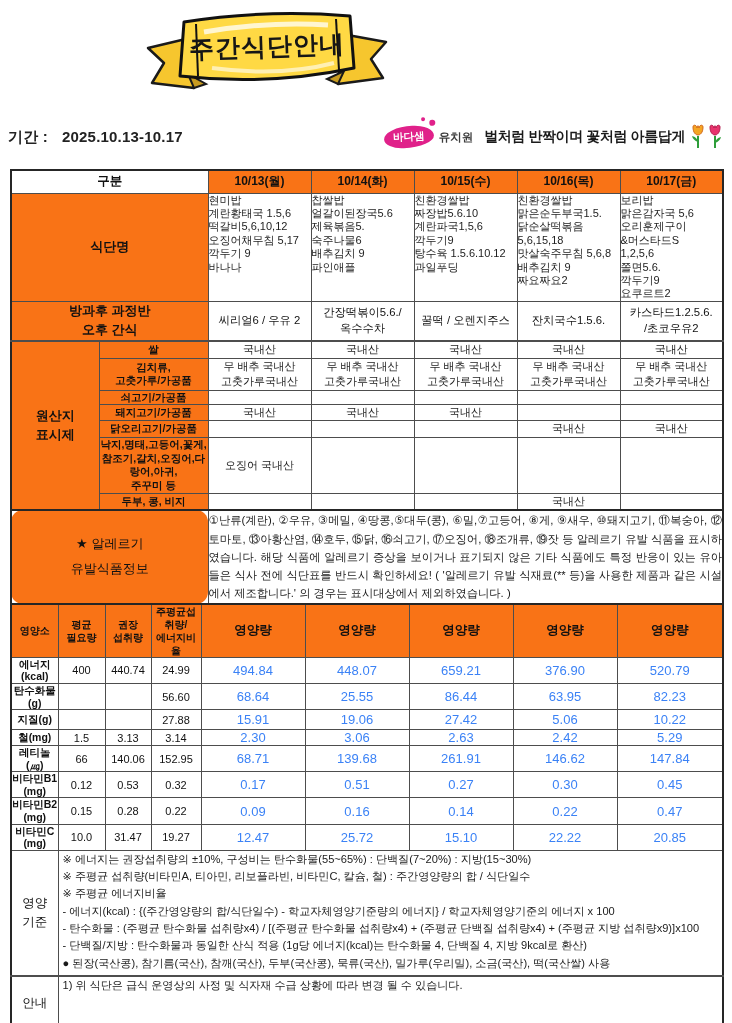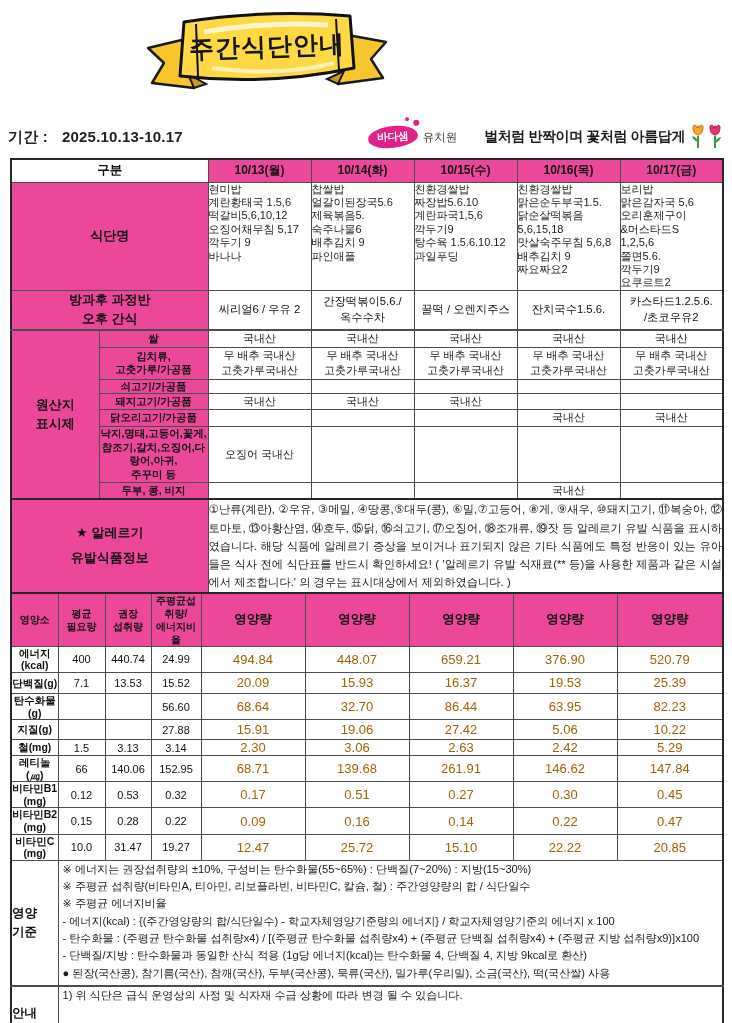--- a/index.html
+++ b/index.html
@@ -5,54 +5,54 @@
   html,body{margin:0;padding:0;background:#ffffff;}
   .page{position:relative;width:732px;height:1023px;background:#fff;overflow:hidden;
         font-family:"Liberation Sans","DejaVu Sans",sans-serif;color:#111;}
   
   .banner-wrap{position:absolute;left:140px;top:4px;width:252px;height:98px;}
   .banner-wrap svg{position:absolute;left:0;top:0;}
   .banner-title{position:absolute;left:36px;top:26px;width:182px;text-align:center;
     font-size:25px;font-weight:800;letter-spacing:1px;color:#161616;transform:rotate(-2deg);}
   
   .header-spacer{height:120px;}
-  .meta{display:flex;justify-content:space-between;align-items:center;height:34px;padding:0 8px 4px 8px;}
+  .meta{display:flex;justify-content:space-between;align-items:center;height:34px;padding:0 8px 15px 8px;}
   .period{font-size:15px;font-weight:600;color:#222;letter-spacing:.2px;}
   .period .val{margin-left:14px;font-weight:600;}
   .brand{display:flex;align-items:center;gap:5px;}
   .logo-blob{position:relative;display:inline-block;background:#e0218a;color:#fff;
     font-size:10.5px;font-weight:bold;padding:4px 9px;transform:rotate(-3deg);
     border-radius:58% 42% 62% 38% / 55% 48% 52% 45%;}
   .dot1,.dot2{position:absolute;background:#e0218a;border-radius:50%;}
   .dot1{width:6px;height:6px;right:-2px;top:-5px;}
   .dot2{width:4px;height:4px;right:8px;top:-8px;}
-  .logo-suffix{font-size:11.5px;font-weight:normal;color:#3c3c3c;margin-right:22px;}
+  .logo-suffix{font-size:11.5px;font-weight:bold;color:#3c3c3c;margin-right:6px;}
   .slogan{font-size:14px;font-weight:800;letter-spacing:-.4px;color:#1a1a1a;text-align:center;}
   
   .tbl{border-collapse:collapse;table-layout:fixed;width:712px;margin-left:10px;border:2px solid #262626;}
   .tbl + .tbl{margin-top:-2px;}
   .tbl td{border:1px solid #4d4d4d;overflow:hidden;padding:0;}
-  .shade{background:#ec4899;}
+  .shade{background:#f97316;}
   .pre{white-space:pre-line;}
   .hd{font-weight:bold;font-size:12px;text-align:center;margin-top:24px;}
   .gubun{font-size:12.5px;}
   .lbl-big{font-size:13px;font-weight:bold;text-align:center;line-height:1.45;}
   .menu-cell{font-size:11px;line-height:13.4px;padding:5px 2px 3px 7px;vertical-align:top;color:#1c1c1c;}
   .snack-cell{font-size:11.3px;text-align:center;line-height:1.4;}
   .org-name{font-size:10.5px;font-weight:bold;text-align:center;line-height:1.28;padding:1px 0;}
   .org-val{font-size:11px;text-align:center;line-height:1.4;color:#1c1c1c;}
   .thick-top td{border-top-width:2px;}
-  .allergy-title{font-size:13px;font-weight:bold;text-align:center;line-height:1.9;}
+  .allergy-title{font-size:13px;font-weight:normal;text-align:center;line-height:1.9;border-radius:12px;}
   .allergy-text{font-size:11.3px;line-height:1.62;text-align:justify;padding:4px 9px;vertical-align:middle;color:#1a1a1a;}
   .nh-small{font-size:10px;font-weight:bold;text-align:center;line-height:1.3;}
   .nh-big{font-size:12.5px;font-weight:bold;text-align:center;}
   .n-name{font-size:10.5px;font-weight:bold;text-align:center;line-height:1.2;}
   .n-stat{font-size:11px;text-align:center;}
-  .n-val{font-size:13px;text-align:center;color:#a16207;}
-  .side-lbl{font-size:12.5px;font-weight:bold;text-align:left;line-height:1.5;}
+  .n-val{font-size:13px;text-align:center;color:#3b82f6;}
+  .side-lbl{font-size:12.5px;font-weight:normal;text-align:center;line-height:1.5;}
   .notes{font-size:11.1px;line-height:1.56;padding:3px 6px 3px 8px;vertical-align:top;color:#1a1a1a;}
   .notes .line{padding-left:16px;text-indent:-12px;}
 </style>
 </head>
 <body>
 
 <div class="page">
 
   <div class="banner-wrap">
     <svg width="252" height="98" viewBox="0 0 252 98">
@@ -272,39 +272,28 @@
 (kcal)</td>
       <td class="n-stat">400</td>
       <td class="n-stat">440.74</td>
       <td class="n-stat">24.99</td>
       <td class="n-val">494.84</td>
       <td class="n-val">448.07</td>
       <td class="n-val">659.21</td>
       <td class="n-val">376.90</td>
       <td class="n-val">520.79</td>
     </tr>
-    <tr style="height:21px">
-      <td class="n-name pre">단백질(g)</td>
-      <td class="n-stat">7.1</td>
-      <td class="n-stat">13.53</td>
-      <td class="n-stat">15.52</td>
-      <td class="n-val">20.09</td>
-      <td class="n-val">15.93</td>
-      <td class="n-val">16.37</td>
-      <td class="n-val">19.53</td>
-      <td class="n-val">25.39</td>
-    </tr>
     <tr style="height:25px">
       <td class="n-name pre">탄수화물
 (g)</td>
       <td class="n-stat"></td>
       <td class="n-stat"></td>
       <td class="n-stat">56.60</td>
       <td class="n-val">68.64</td>
-      <td class="n-val">32.70</td>
+      <td class="n-val">25.55</td>
       <td class="n-val">86.44</td>
       <td class="n-val">63.95</td>
       <td class="n-val">82.23</td>
     </tr>
     <tr style="height:20px">
       <td class="n-name pre">지질(g)</td>
       <td class="n-stat"></td>
       <td class="n-stat"></td>
       <td class="n-stat">27.88</td>
       <td class="n-val">15.91</td>

